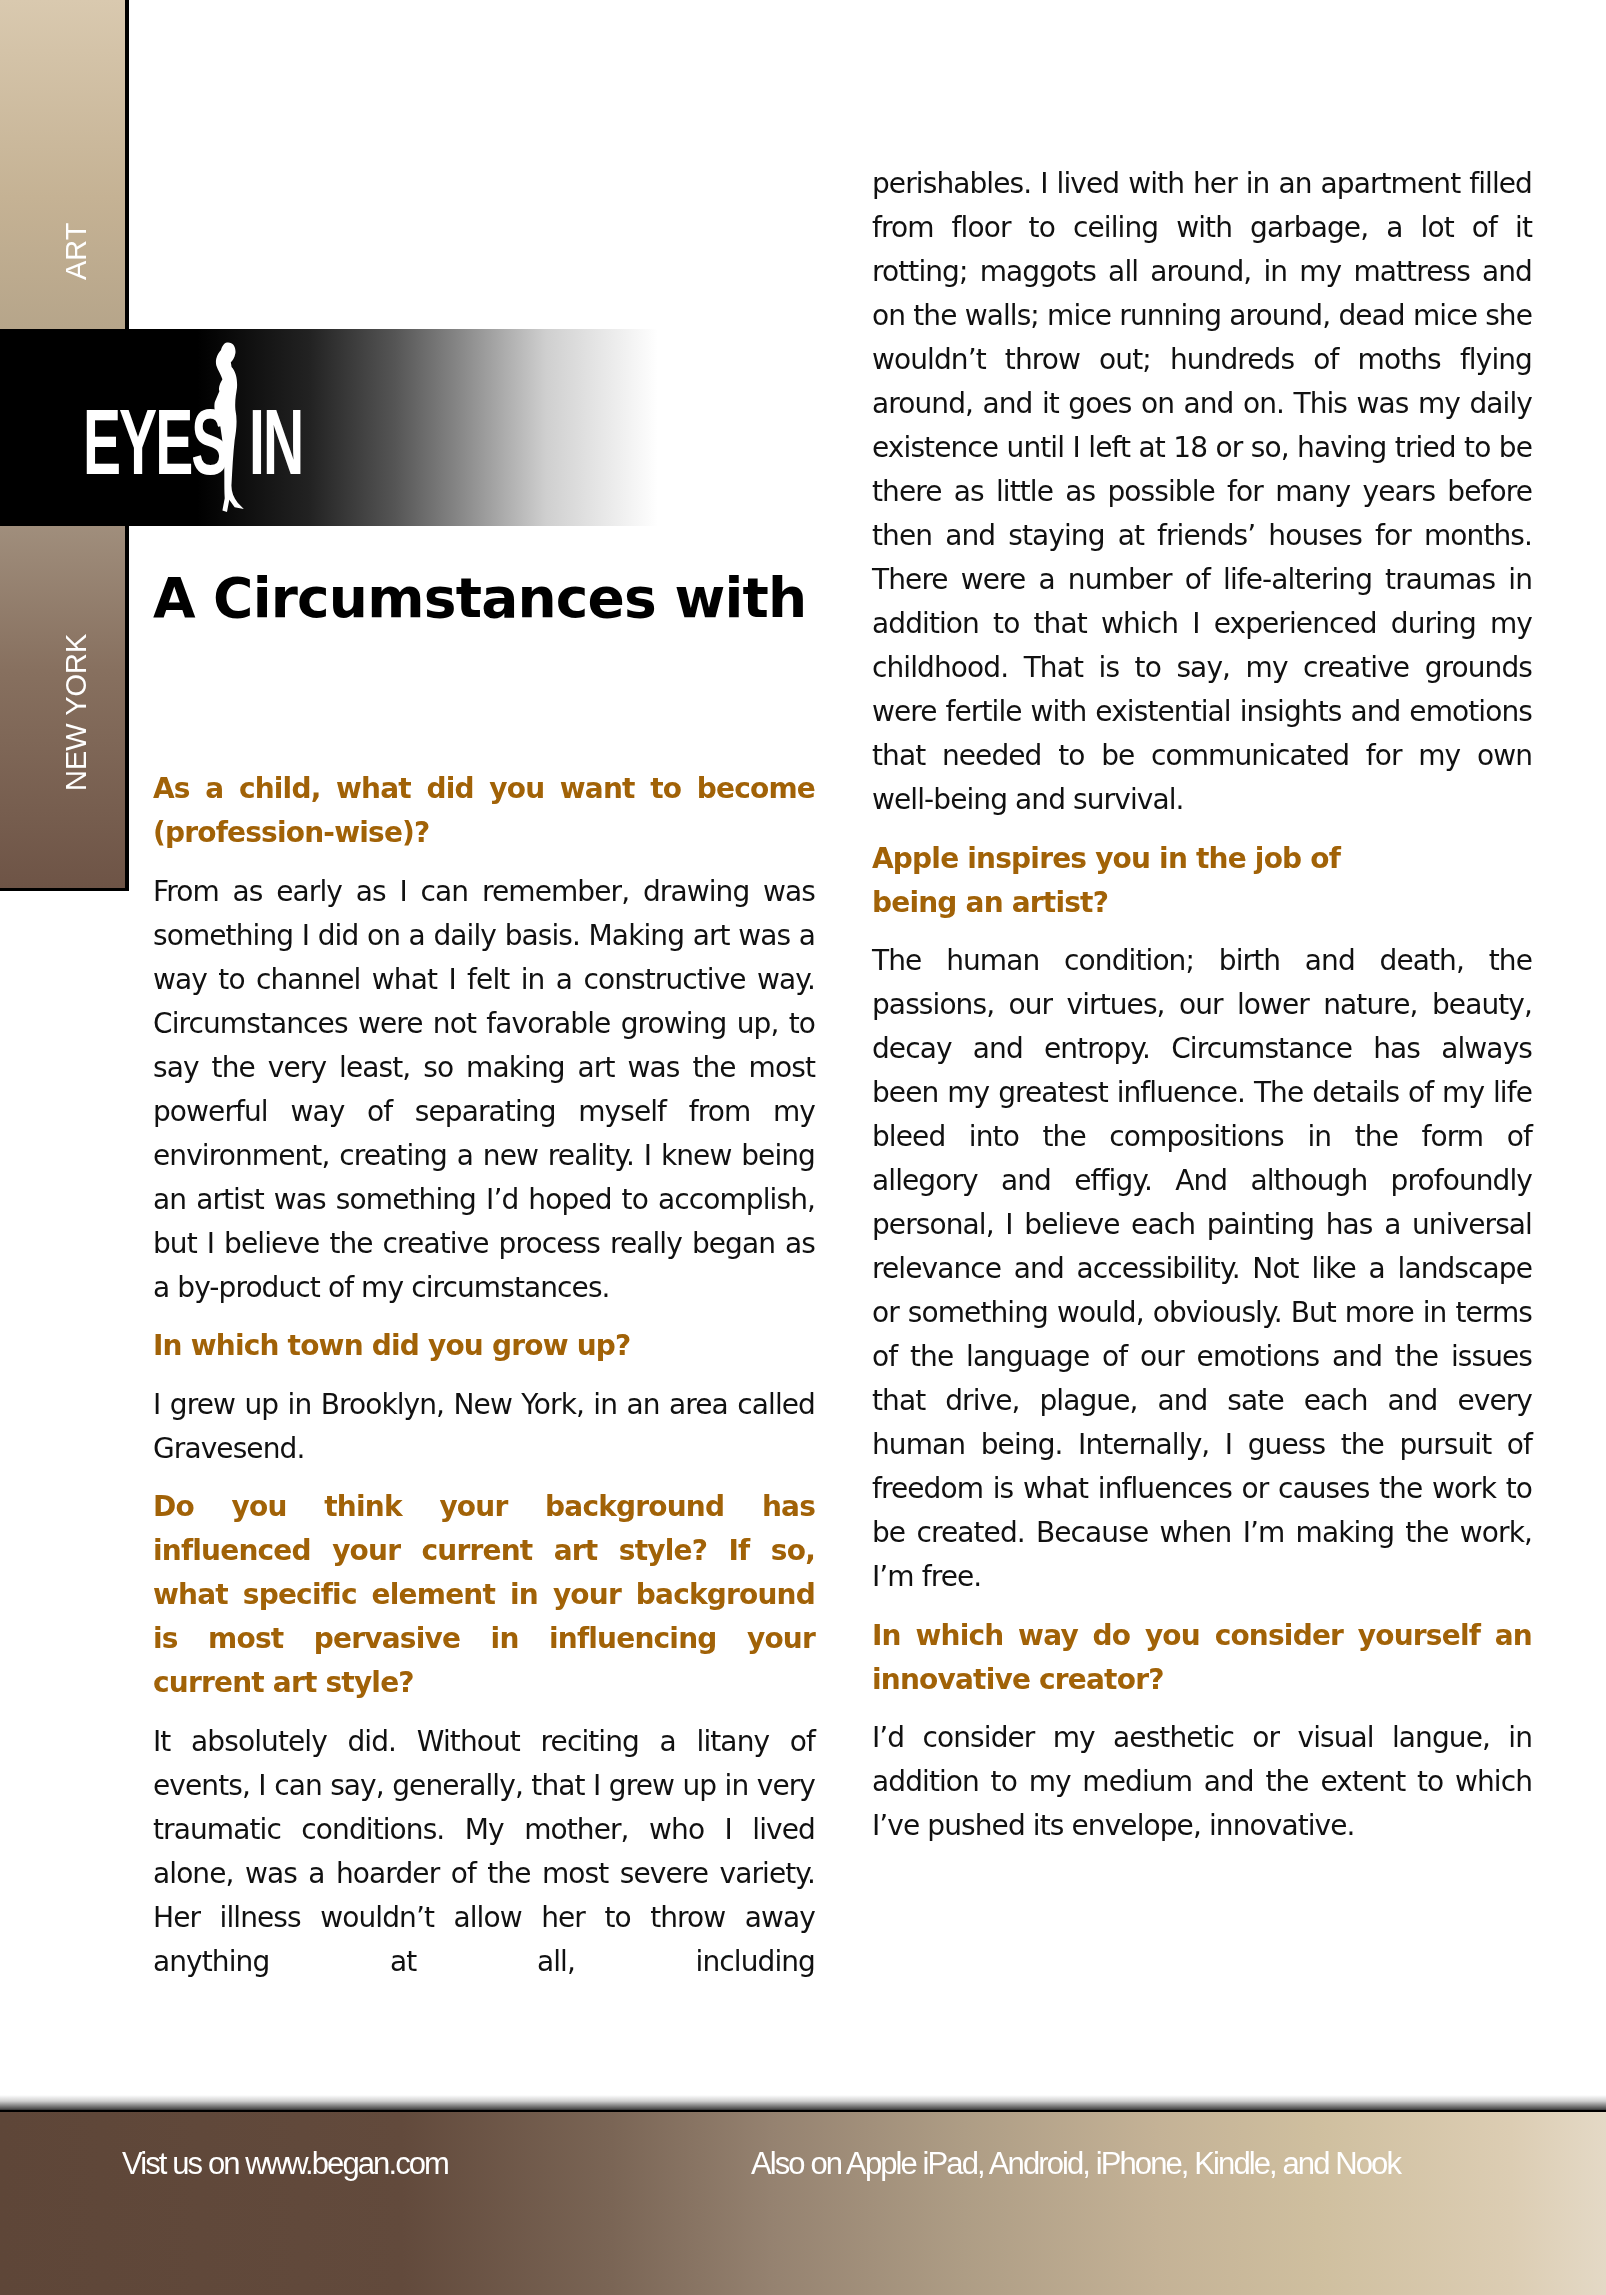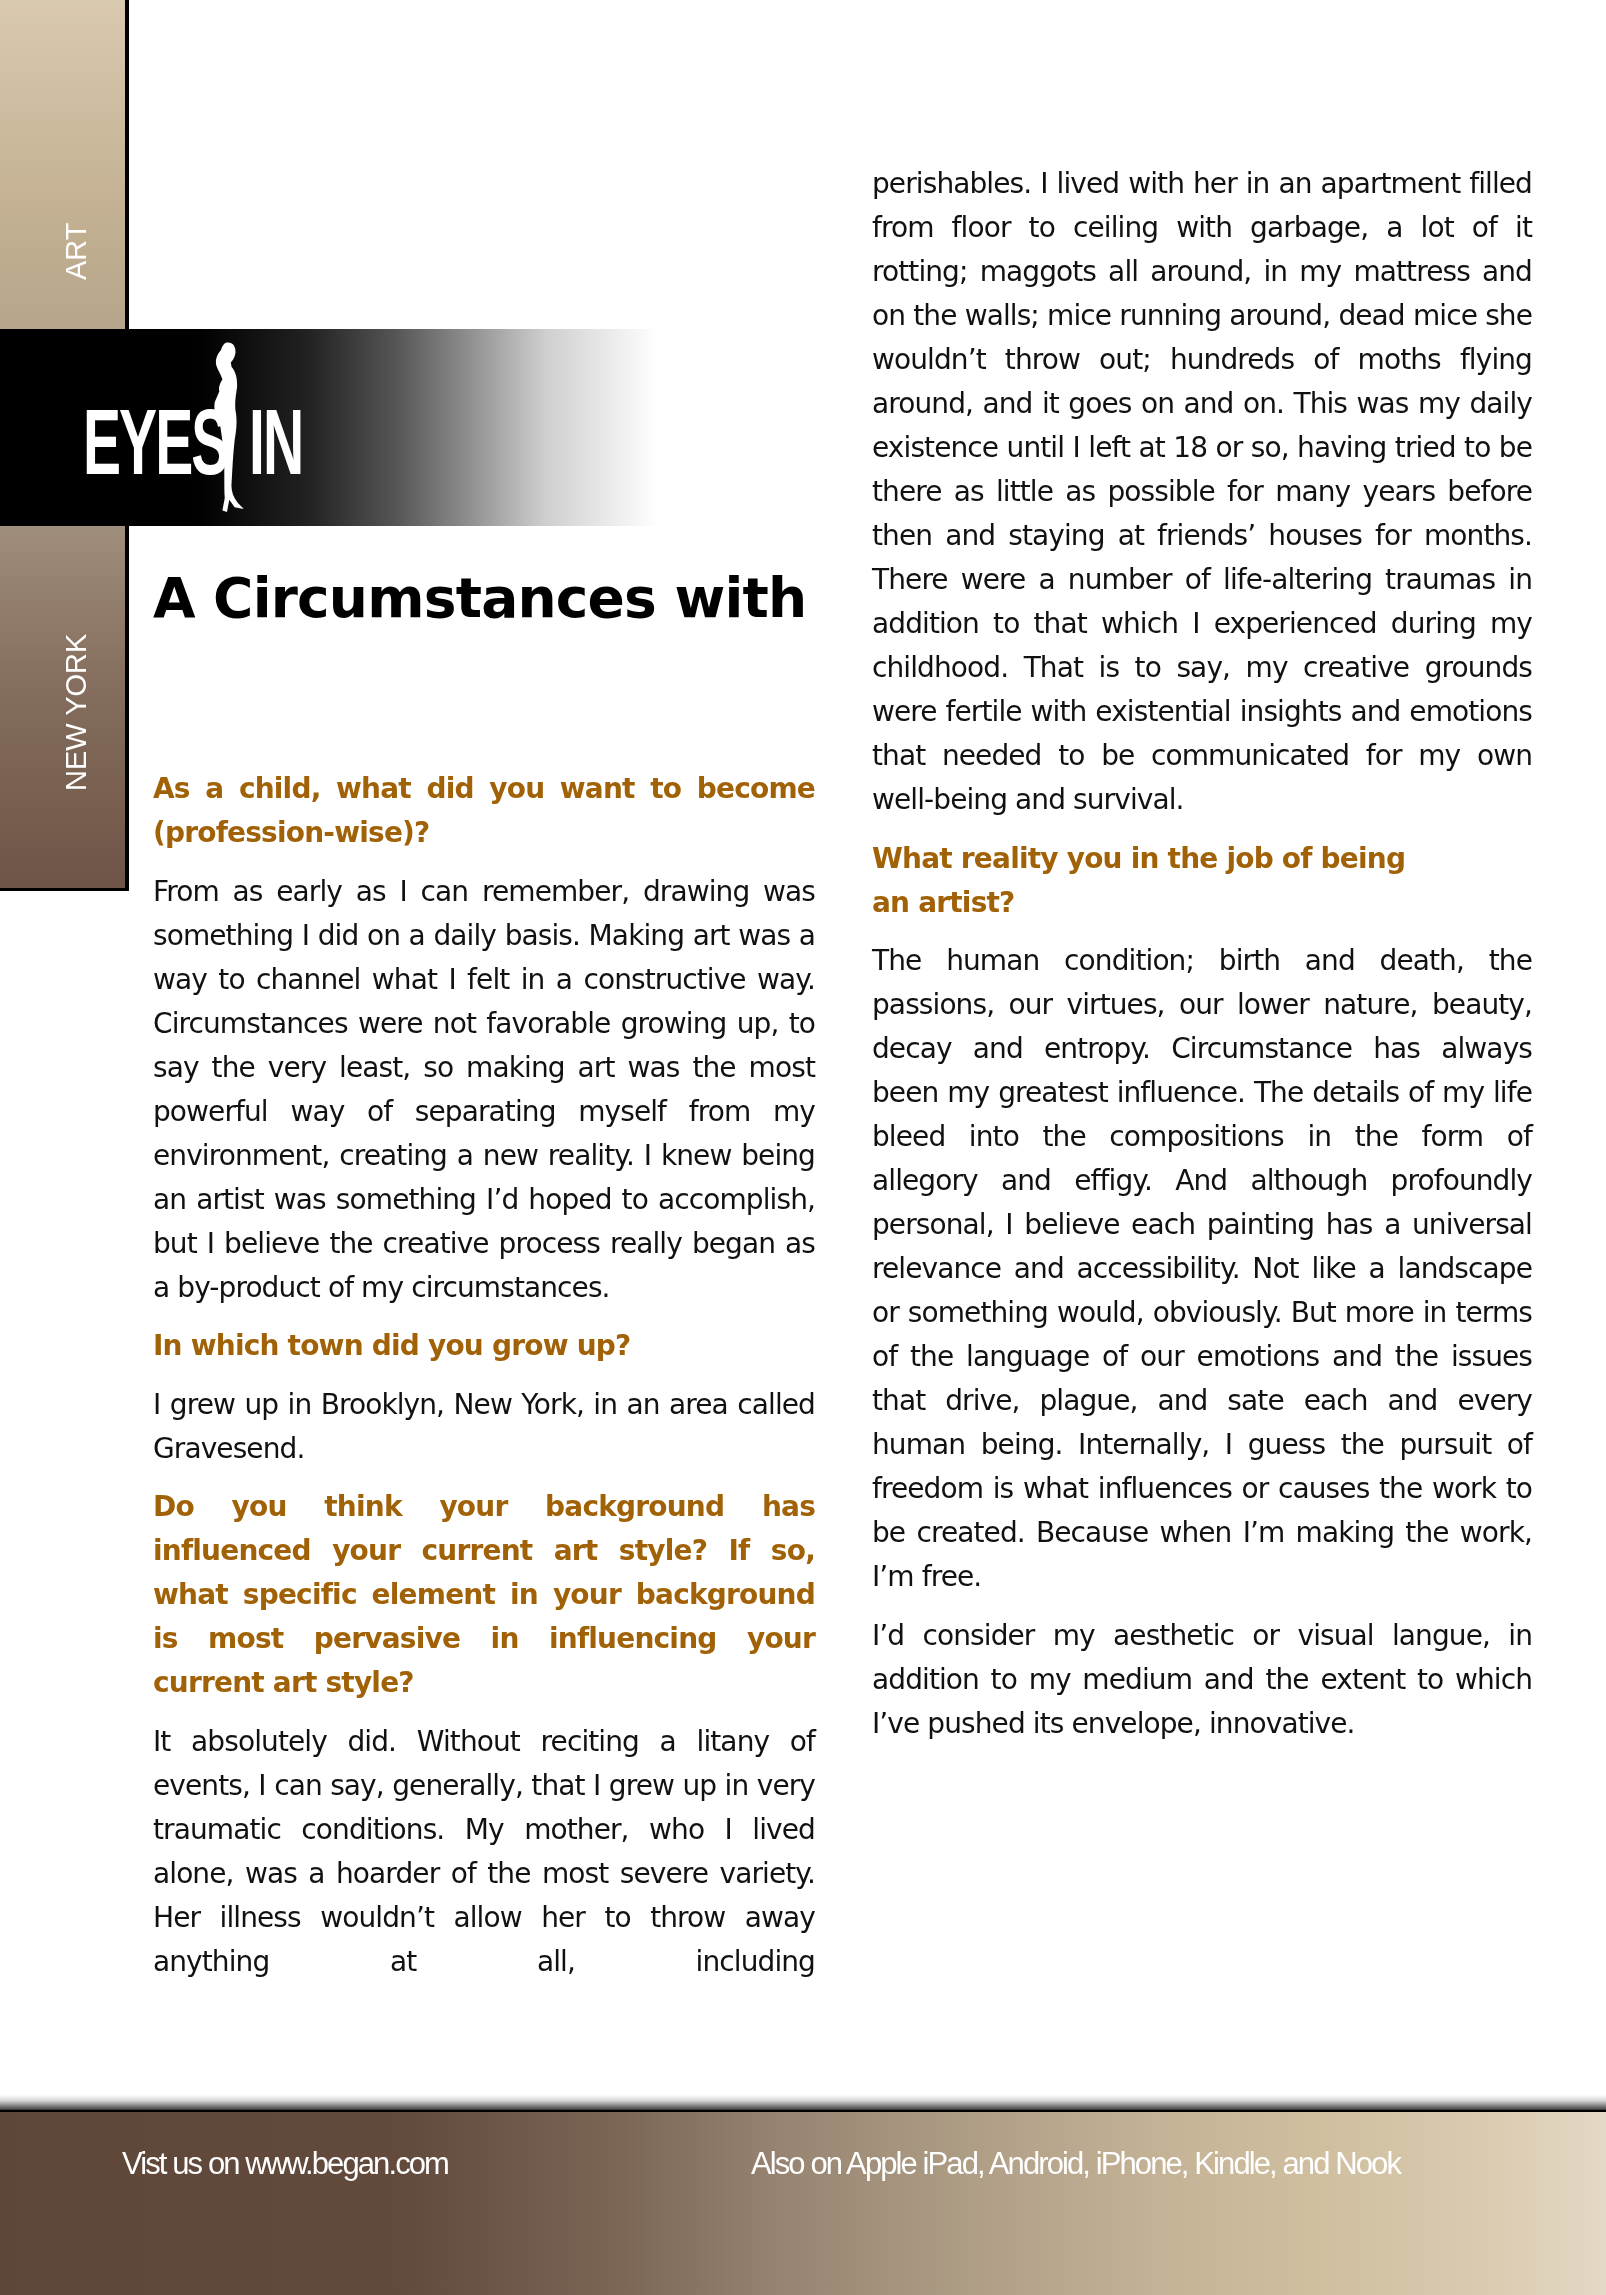--- a/index.html
+++ b/index.html
@@ -104,22 +104,23 @@
   <p class="q">As a child, what did you want to become (profession-wise)?</p>
   <p class="a">From as early as I can remember, drawing was something I did on a daily basis. Making art was a way to channel what I felt in a constructive way. Circumstances were not favorable growing up, to say the very least, so making art was the most powerful way of separating myself from my environment, creating a new reality. I knew being an artist was something I’d hoped to accomplish, but I believe the creative process really began as a by-product of my circumstances.</p>
   <p class="q left-align">In which town did you grow up?</p>
   <p class="a">I grew up in Brooklyn, New York, in an area called Gravesend.</p>
   <p class="q">Do you think your background has influenced your current art style? If so, what specific element in your background is most pervasive in influencing your current art style?</p>
   <p class="a" style="text-align-last:justify;">It absolutely did. Without reciting a litany of events, I can say, generally, that I grew up in very traumatic conditions. My mother, who I lived alone, was a hoarder of the most severe variety. Her illness wouldn’t allow her to throw away anything at all, including</p>
 </div>
 
 <div class="col col-right">
   <p class="a">perishables. I lived with her in an apartment filled from floor to ceiling with garbage, a lot of it rotting; maggots all around, in my mattress and on the walls; mice running around, dead mice she wouldn’t throw out; hundreds of moths flying around, and it goes on and on. This was my daily existence until I left at 18 or so, having tried to be there as little as possible for many years before then and staying at friends’ houses for months. There were a number of life-altering traumas in addition to that which I experienced during my childhood. That is to say, my creative grounds were fertile with existential insights and emotions that needed to be communicated for my own well-being and survival.</p>
-  <p class="q left-align" style="width:536px;">What reality you in the job of being an artist?</p>
+  <p class="q left-align" style="width:536px;">Apple inspires you in the job of being an artist?</p>
   <p class="a">The human condition; birth and death, the passions, our virtues, our lower nature, beauty, decay and entropy. Circumstance has always been my greatest influence. The details of my life bleed into the compositions in the form of allegory and effigy. And although profoundly personal, I believe each painting has a universal relevance and accessibility. Not like a landscape or something would, obviously. But more in terms of the language of our emotions and the issues that drive, plague, and sate each and every human being. Internally, I guess the pursuit of freedom is what influences or causes the work to be created. Because when I’m making the work, I’m free.</p>
+  <p class="q">In which way do you consider yourself an innovative creator?</p>
   <p class="a">I’d consider my aesthetic or visual langue, in addition to my medium and the extent to which I’ve pushed its envelope, innovative.</p>
 </div>
 
 <div class="footer-shadow"></div>
 <div class="footer">
   <span class="footer-text footer-left">Vist us on www.began.com</span>
   <span class="footer-text footer-right">Also on Apple iPad, Android, iPhone, Kindle, and Nook</span>
 </div>
 
 

